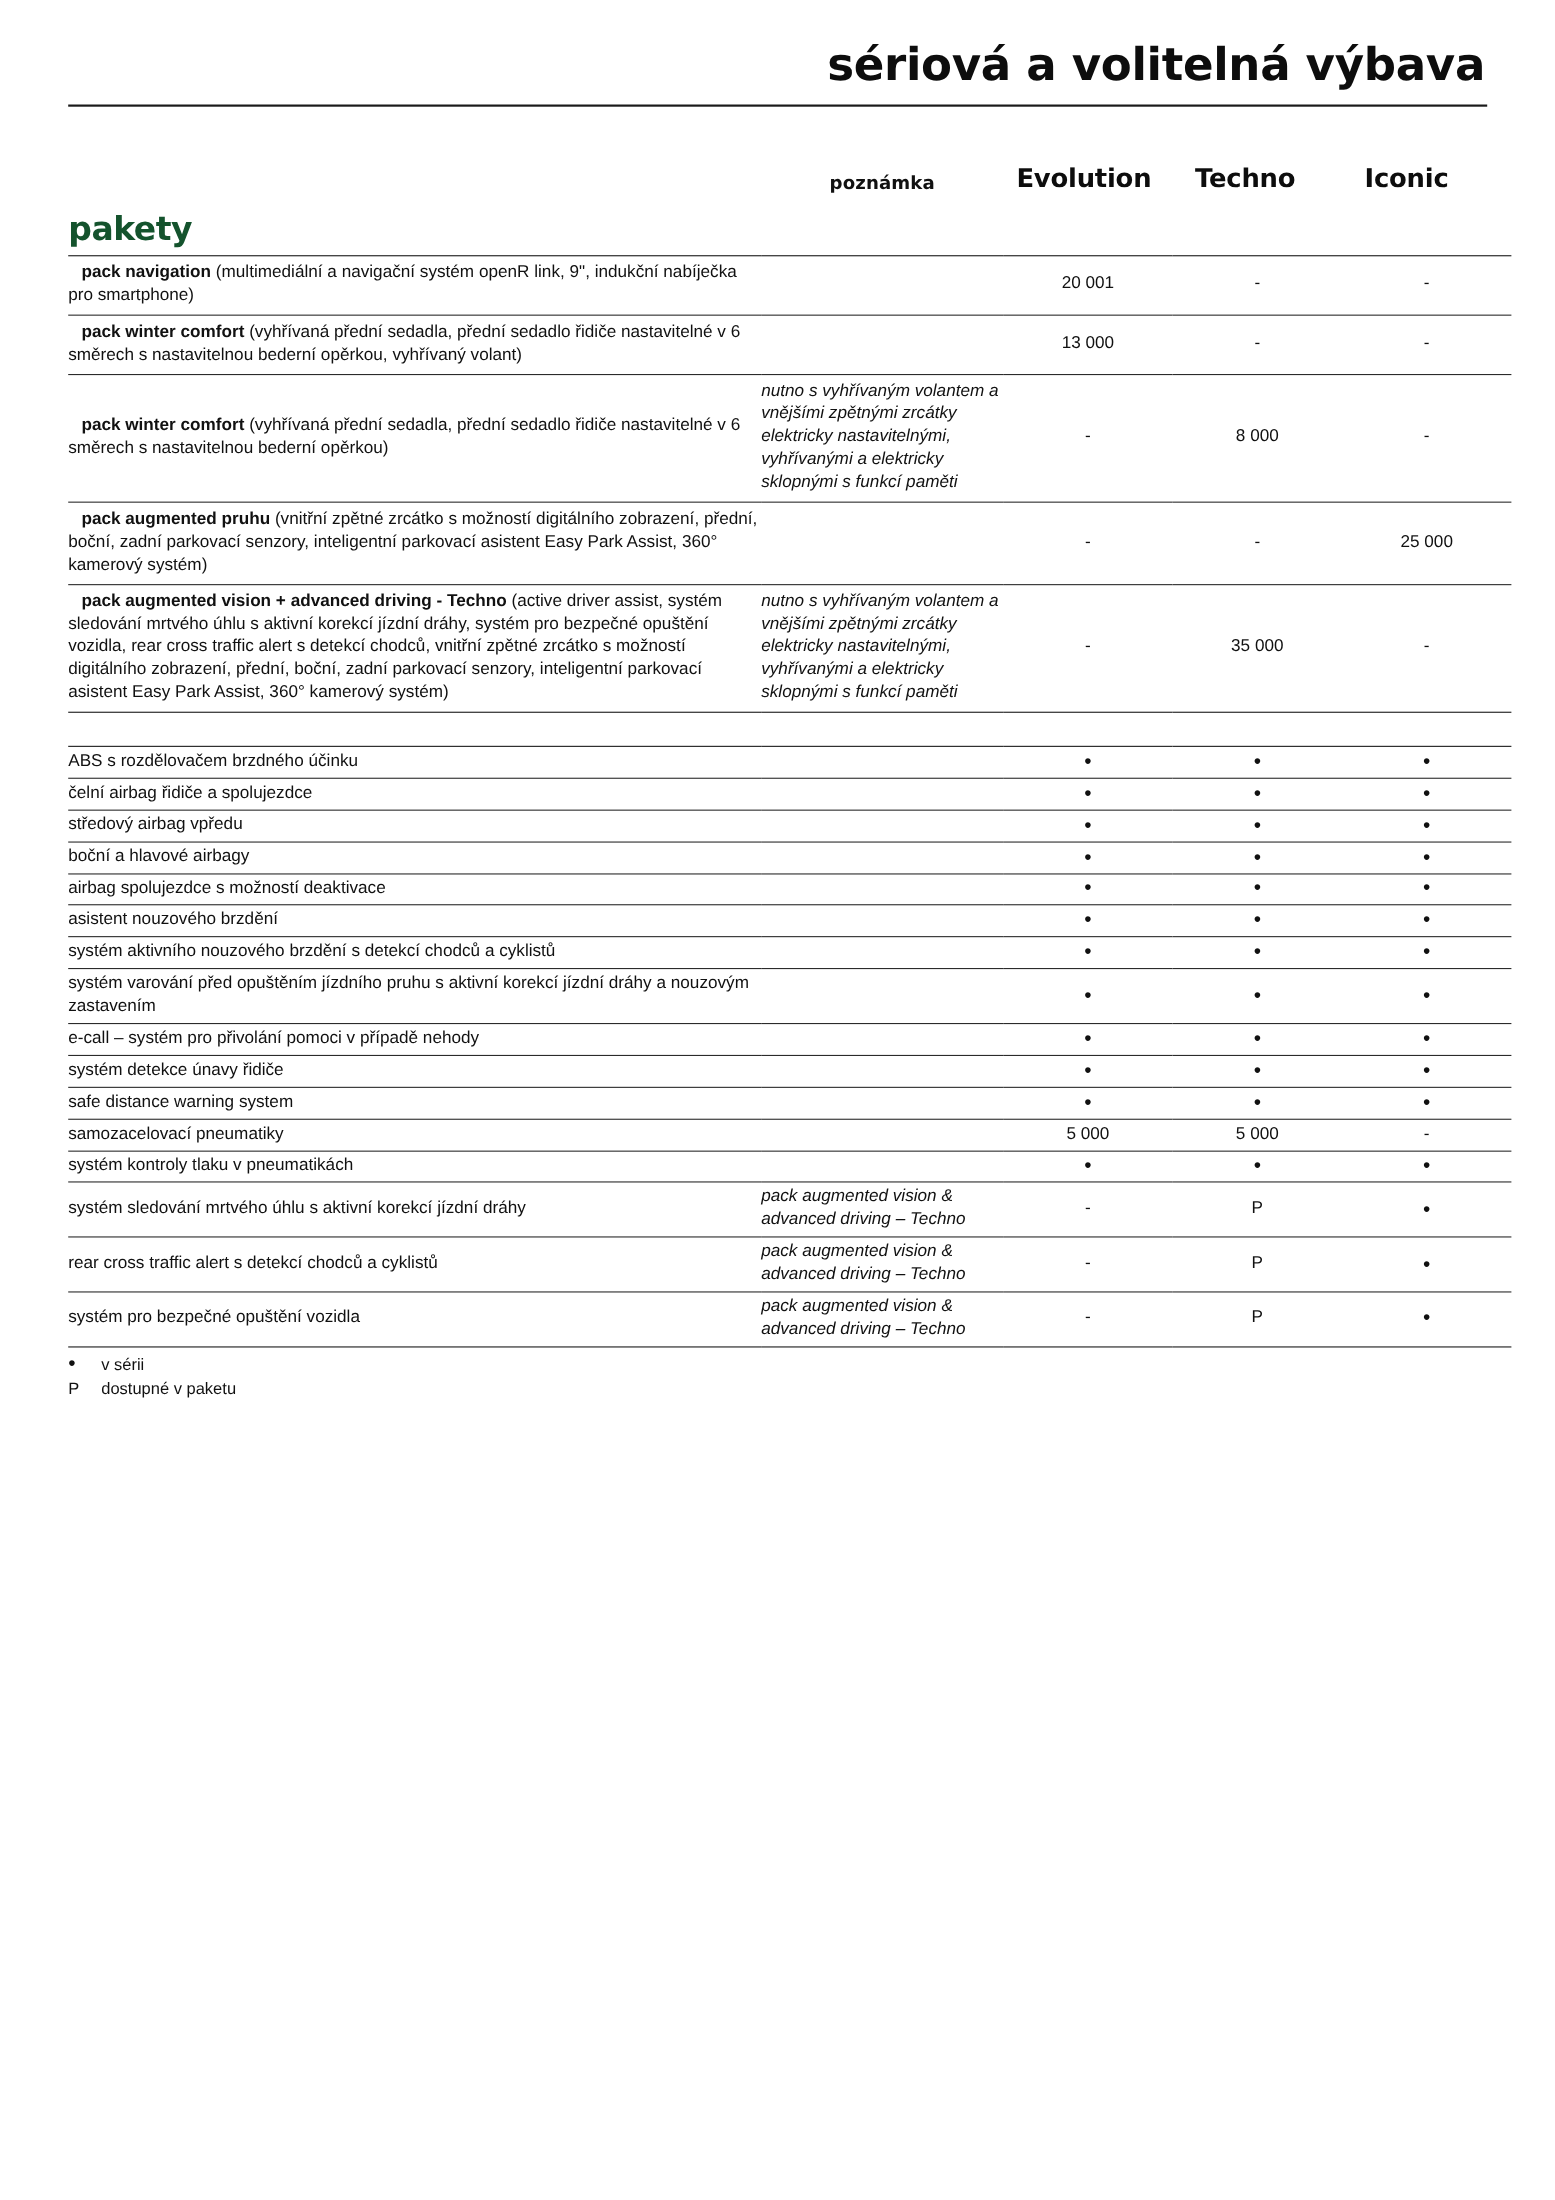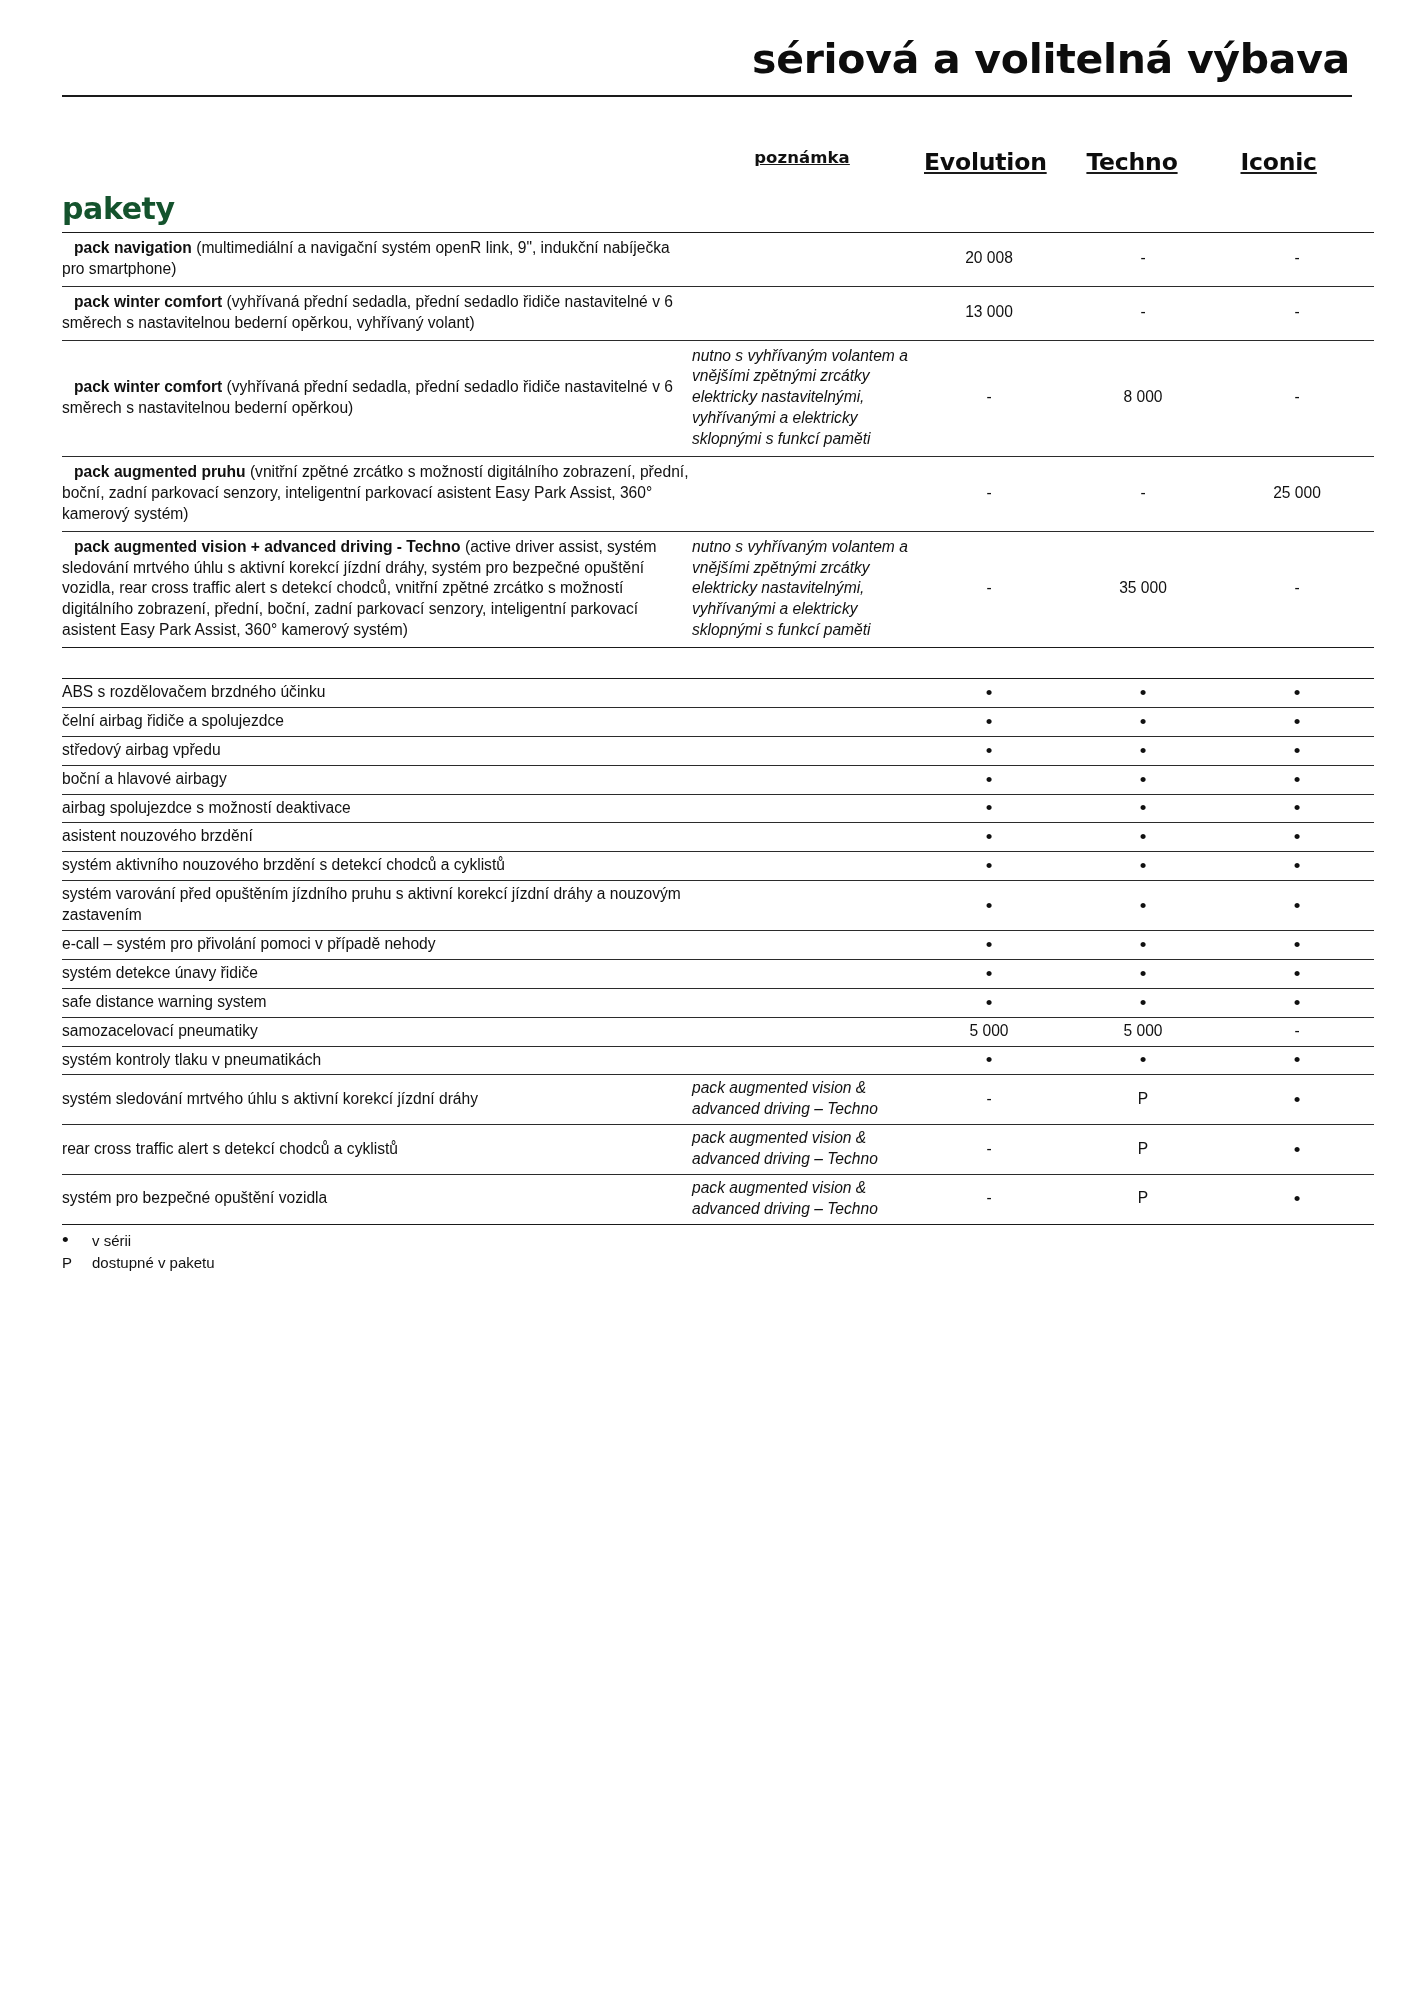--- a/index.html
+++ b/index.html
@@ -46,22 +46,21 @@
     width: 100%;
   }
 
   
   .col-header {
     position: absolute;
     top: 148px;
     left: 62px;
     right: 62px;
     display: flex;
-    align-items: flex-start;
-    text-decoration: underline;
+    align-items: flex-end;
   }
   .col-header .feat-spacer { width: 630px; flex: 0 0 630px; }
   .col-header .note-col {
     width: 220px; flex: 0 0 220px;
     text-align: center;
     font-size: 16.5px;
     font-weight: 600;
     color: #111;
     font-family: "DejaVu Sans", sans-serif;
     letter-spacing: 0.1px;
@@ -180,21 +179,21 @@
         <col class="c-feature">
           <col class="c-note">
           <col class="c-trim">
           <col class="c-trim">
           <col class="c-trim">
       </colgroup>
       <tbody>
           <tr class="top-edge">
             <td class="feature"><span class="bold">pack navigation</span> (multimediální a navigační systém openR link, 9", indukční nabíječka pro smartphone)</td>
             <td class="note"></td>
-            <td class="val price">20 008</td>
+            <td class="val price">20 001</td>
             <td class="val price">-</td>
             <td class="val price">-</td>
           </tr>
           <tr>
             <td class="feature"><span class="bold">pack winter comfort</span> (vyhřívaná přední sedadla, přední sedadlo řidiče nastavitelné v 6 směrech s nastavitelnou bederní opěrkou, vyhřívaný volant)</td>
             <td class="note"></td>
             <td class="val price">13 000</td>
             <td class="val price">-</td>
             <td class="val price">-</td>
           </tr>

